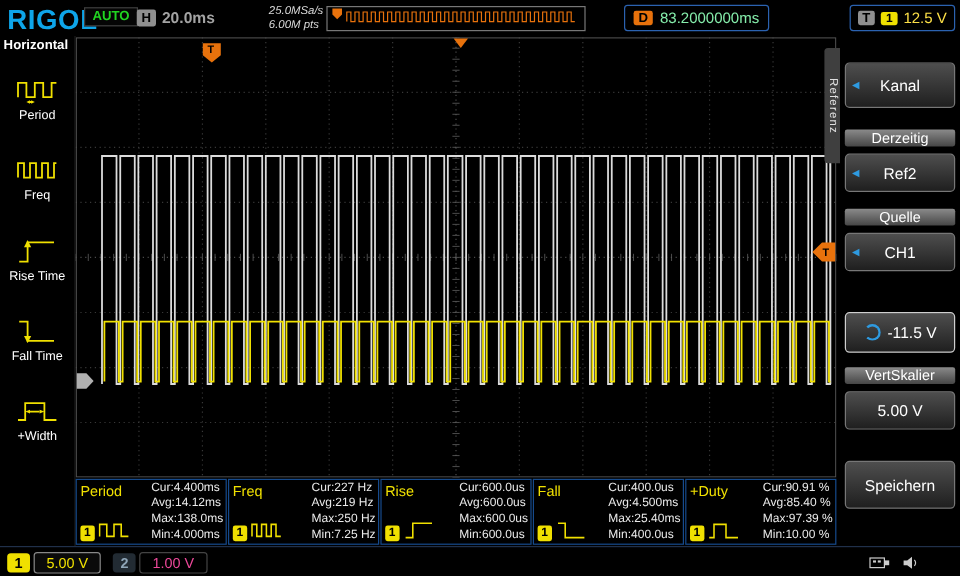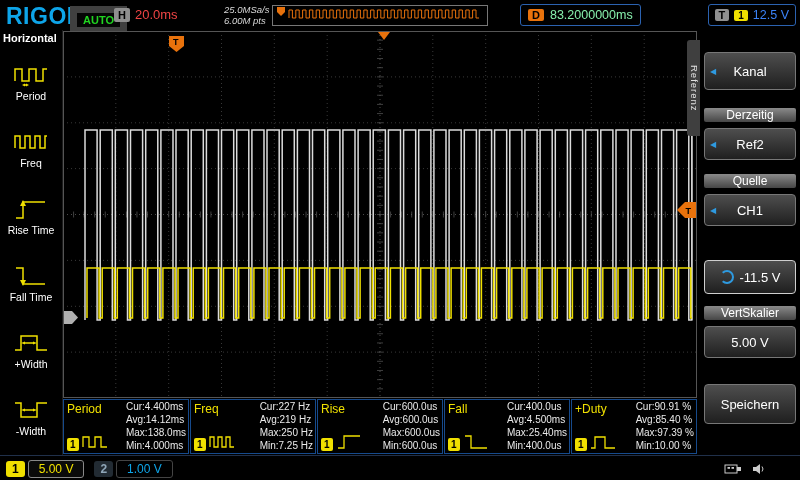--- a/index.html
+++ b/index.html
@@ -2,36 +2,36 @@
 <html><head>
 <meta charset="utf-8">
 <style>
   html,body{margin:0;padding:0;background:#000;}
   #root{position:relative;width:800px;height:480px;background:#000;overflow:hidden;
         font-family:"Liberation Sans",sans-serif;color:#fff;}
 
   
   .topbar{position:absolute;left:0;top:0;width:800px;height:30px;background:#000;}
   .logo{position:absolute;left:6px;top:3px;font-size:23px;font-weight:bold;color:#0ea5e9;letter-spacing:.5px;}
-  .auto{position:absolute;left:70px;top:6px;border:7px solid #404040;color:#21d421;font-weight:bold;
+  .auto{position:absolute;left:70px;top:6px;border:1px solid #404040;color:#21d421;font-weight:bold;
         font-size:11px;padding:1px 6px;background:#050505;}
   .hgroup{position:absolute;left:114px;top:7px;display:flex;align-items:center;gap:5px;}
   .hbadge{background:#8f8f8f;color:#000;font-weight:bold;font-size:11px;padding:1px 4px;border-radius:2px;}
-  .hval{color:#ef4444;font-weight:normal;font-size:13px;}
+  .hval{color:#a3a3a3;font-weight:bold;font-size:13px;}
   .rate{position:absolute;left:224px;top:4px;font-size:9.5px;color:#d8d8d8;line-height:11px;font-style:italic;}
   .preview{position:absolute;left:272px;top:5px;width:214px;height:19px;border:1px solid #777;background:#000;}
   .dgroup{position:absolute;left:520px;top:4px;height:20px;border:1px solid #2b62b0;border-radius:3px;
           display:flex;align-items:center;gap:6px;padding:0 7px;}
   .dbadge{background:#e8720c;color:#000;font-weight:bold;font-size:11px;padding:0 4px;border-radius:2px;}
   .dval{color:#86efac;font-size:12.5px;}
   .tgroup{position:absolute;right:4px;top:4px;height:20px;border:1px solid #2b62b0;border-radius:3px;
           display:flex;align-items:center;gap:5px;padding:0 6px;}
   .tbadge{background:#8f8f8f;color:#000;font-weight:bold;font-size:11px;padding:0 4px;border-radius:2px;}
   .tsrc{background:#f0e000;color:#000;font-weight:bold;font-size:10px;padding:0 4px;border-radius:2px;}
-  .tval{color:#3b82f6;font-size:12.5px;}
+  .tval{color:#fde047;font-size:12.5px;}
 
   
   .leftbar{position:absolute;left:0;top:30px;width:62px;height:425px;background:#000;border-right:1px solid #1c1c1c;}
   .lb-title{font-size:11px;color:#fff;padding:2px 2px 2px 3px;height:14px;font-weight:bold;}
   .lb-item{height:67px;display:flex;flex-direction:column;align-items:center;justify-content:center;gap:3px;}
   .lb-label{font-size:10.5px;color:#fff;text-align:center;line-height:11px;}
   .lbicon path{stroke:#f0e000;stroke-width:1.5;fill:none;}
   .lbicon polygon{fill:#f0e000;}
 
   
@@ -69,21 +69,21 @@
   .meas-src{position:absolute;left:3px;bottom:2px;display:flex;align-items:flex-end;gap:3px;}
   .src-badge{background:#f0e000;color:#000;font-weight:bold;font-size:10px;padding:0 3px;border-radius:2px;line-height:13px;}
   .micon path{stroke:#f0e000;stroke-width:1.3;fill:none;}
 
   
   .statusbar{position:absolute;left:0;top:455px;width:800px;height:25px;border-top:1px solid #20304a;
              display:flex;align-items:center;background:#000;}
   #ch1-badge{margin-left:6px;background:#f0e000;color:#000;font-weight:bold;font-size:12px;padding:1px 6px;border-radius:3px;}
   #ch1-box{margin-left:3px;border:1px solid #888;border-radius:3px;padding:1px 10px;color:#f0e000;font-size:12px;background:#0a0a0a;}
   #ch2-badge{margin-left:10px;background:#222b33;color:#8fa6b8;font-weight:bold;font-size:12px;padding:1px 6px;border-radius:3px;}
-  #ch2-box{margin-left:3px;border:1px solid #444;border-radius:3px;padding:1px 10px;color:#0ea5e9;font-size:12px;}
+  #ch2-box{margin-left:3px;border:1px solid #444;border-radius:3px;padding:1px 10px;color:#ec4899;font-size:12px;}
   .statusicons{margin-left:auto;margin-right:34px;display:flex;gap:10px;align-items:center;}
 </style>
 </head>
 <body>
 
 <div id="root">
 
   <div class="topbar">
     <div class="logo">RIGOL</div>
     <div class="auto">AUTO</div>
@@ -144,29 +144,20 @@
       <div class="lb-label">Fall Time</div>
     </div>
     <div class="lb-item">
       <svg class="lbicon" width="36" height="26" viewBox="0 0 36 26">
         <path d="M2 20 H8 V6 H24 V20 H34"></path>
         <path d="M12 13 H20"></path>
         <polygon points="8,13 12,11.4 12,14.6"></polygon>
           <polygon points="24,13 20,11.4 20,14.6"></polygon>
       </svg>
       <div class="lb-label">+Width</div>
-    </div>
-    <div class="lb-item">
-      <svg class="lbicon" width="36" height="26" viewBox="0 0 36 26">
-        <path d="M2 6 H8 V20 H24 V6 H34"></path>
-        <path d="M12 13 H20"></path>
-        <polygon points="8,13 12,11.4 12,14.6"></polygon>
-          <polygon points="24,13 20,11.4 20,14.6"></polygon>
-      </svg>
-      <div class="lb-label">-Width</div>
     </div>
   </div>
 
   <div class="grat-wrap">
     <svg id="grat" width="634" height="367">
         <line x1="52.8" y1="0" x2="52.8" y2="367" stroke="#383838" stroke-dasharray="1 3"></line>
         <line x1="105.7" y1="0" x2="105.7" y2="367" stroke="#383838" stroke-dasharray="1 3"></line>
         <line x1="158.5" y1="0" x2="158.5" y2="367" stroke="#383838" stroke-dasharray="1 3"></line>
         <line x1="211.3" y1="0" x2="211.3" y2="367" stroke="#383838" stroke-dasharray="1 3"></line>
         <line x1="264.2" y1="0" x2="264.2" y2="367" stroke="#383838" stroke-dasharray="1 3"></line>

